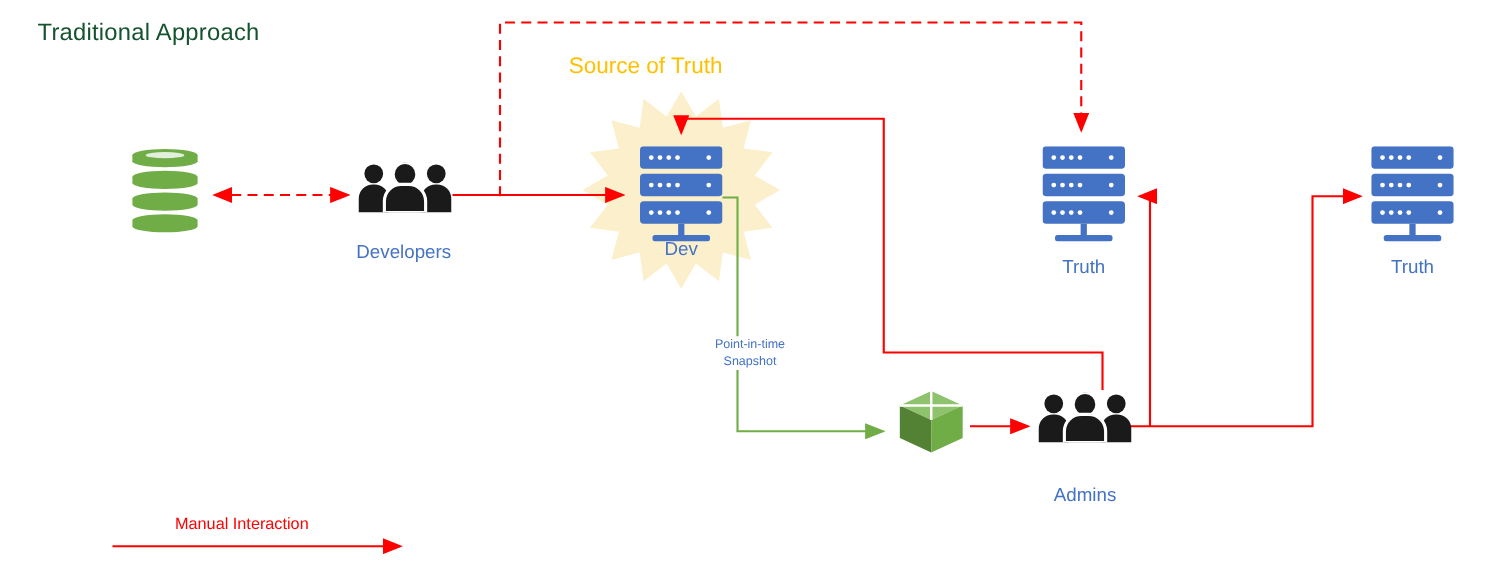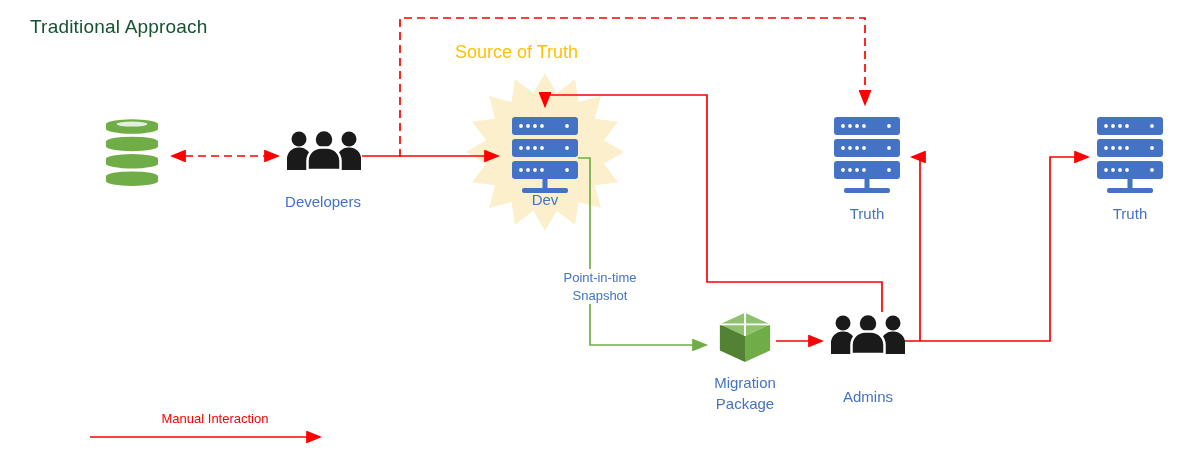--- a/index.html
+++ b/index.html
@@ -12,25 +12,25 @@
     left:30px;top:16px;font-size:19px;color:#14532d;letter-spacing:.2px;
   }
   .sot{
     left:455px;top:42px;width:180px;
     font-size:18px;color:#FFC000;
   }
   .node-label{
     position:absolute;color:#4472C4;font-size:15px;text-align:center;line-height:1.4;
   }
   .small-label{
-    position:absolute;color:#4472C4;font-size:13px;text-align:center;line-height:1.35;
+    position:absolute;color:#4472C4;font-size:10px;text-align:center;line-height:1.35;
     background:#ffffff;padding:0 2px;
   }
   .legend-label{
-    position:absolute;left:140px;top:411px;width:150px;text-align:center;
+    position:absolute;left:140px;top:411px;width:150px;
     color:#FF0000;font-size:13px;
   }
   svg{display:block;}
   .overlay{position:absolute;left:0;top:0;}
   .icon{position:absolute;}
 </style>
 </head>
 <body>
 
 <div class="stage">
@@ -183,21 +183,20 @@
   </svg>
   <div class="node-label" style="left:1100px;top:203px;width:60px">Truth</div>
 
   <svg class="icon" style="left:716px;top:306px" width="58" height="58" viewBox="0 0 60 58">
     <polygon points="4,18 30,6 56,18 30,30" fill="#8FC26D"></polygon>
     <polygon points="4,18 30,30 30,57 4,45" fill="#548235"></polygon>
     <polygon points="30,30 56,18 56,45 30,57" fill="#70AD47"></polygon>
     <line x1="4" y1="18" x2="56" y2="18" stroke="#ffffff" stroke-width="2"></line>
     <line x1="30" y1="6" x2="30" y2="30" stroke="#ffffff" stroke-width="2"></line>
   </svg>
-  <div class="node-label" style="left:699px;top:372px;width:92px">Migration Package</div>
 
   <svg class="icon" style="left:830px;top:314px" width="76" height="40" viewBox="0 0 76 40">
     <g fill="#1a1a1a">
       <circle cx="13" cy="9" r="7.5"></circle>
       <path d="M1 40 V29 a11.5 11.5 0 0 1 11.5-11.5 h1 a11.5 11.5 0 0 1 11.5 11.5 V40 Z"></path>
       <circle cx="63" cy="9" r="7.5"></circle>
       <path d="M51 40 V29 a11.5 11.5 0 0 1 11.5-11.5 h1 a11.5 11.5 0 0 1 11.5 11.5 V40 Z"></path>
       <circle cx="38" cy="9.5" r="9.5" stroke="#ffffff" stroke-width="2.5"></circle>
       <path d="M21.5 40 V31 a13.5 13.5 0 0 1 13.5-13.5 h6 a13.5 13.5 0 0 1 13.5 13.5 V40 Z" stroke="#ffffff" stroke-width="2.5"></path>
     </g>

